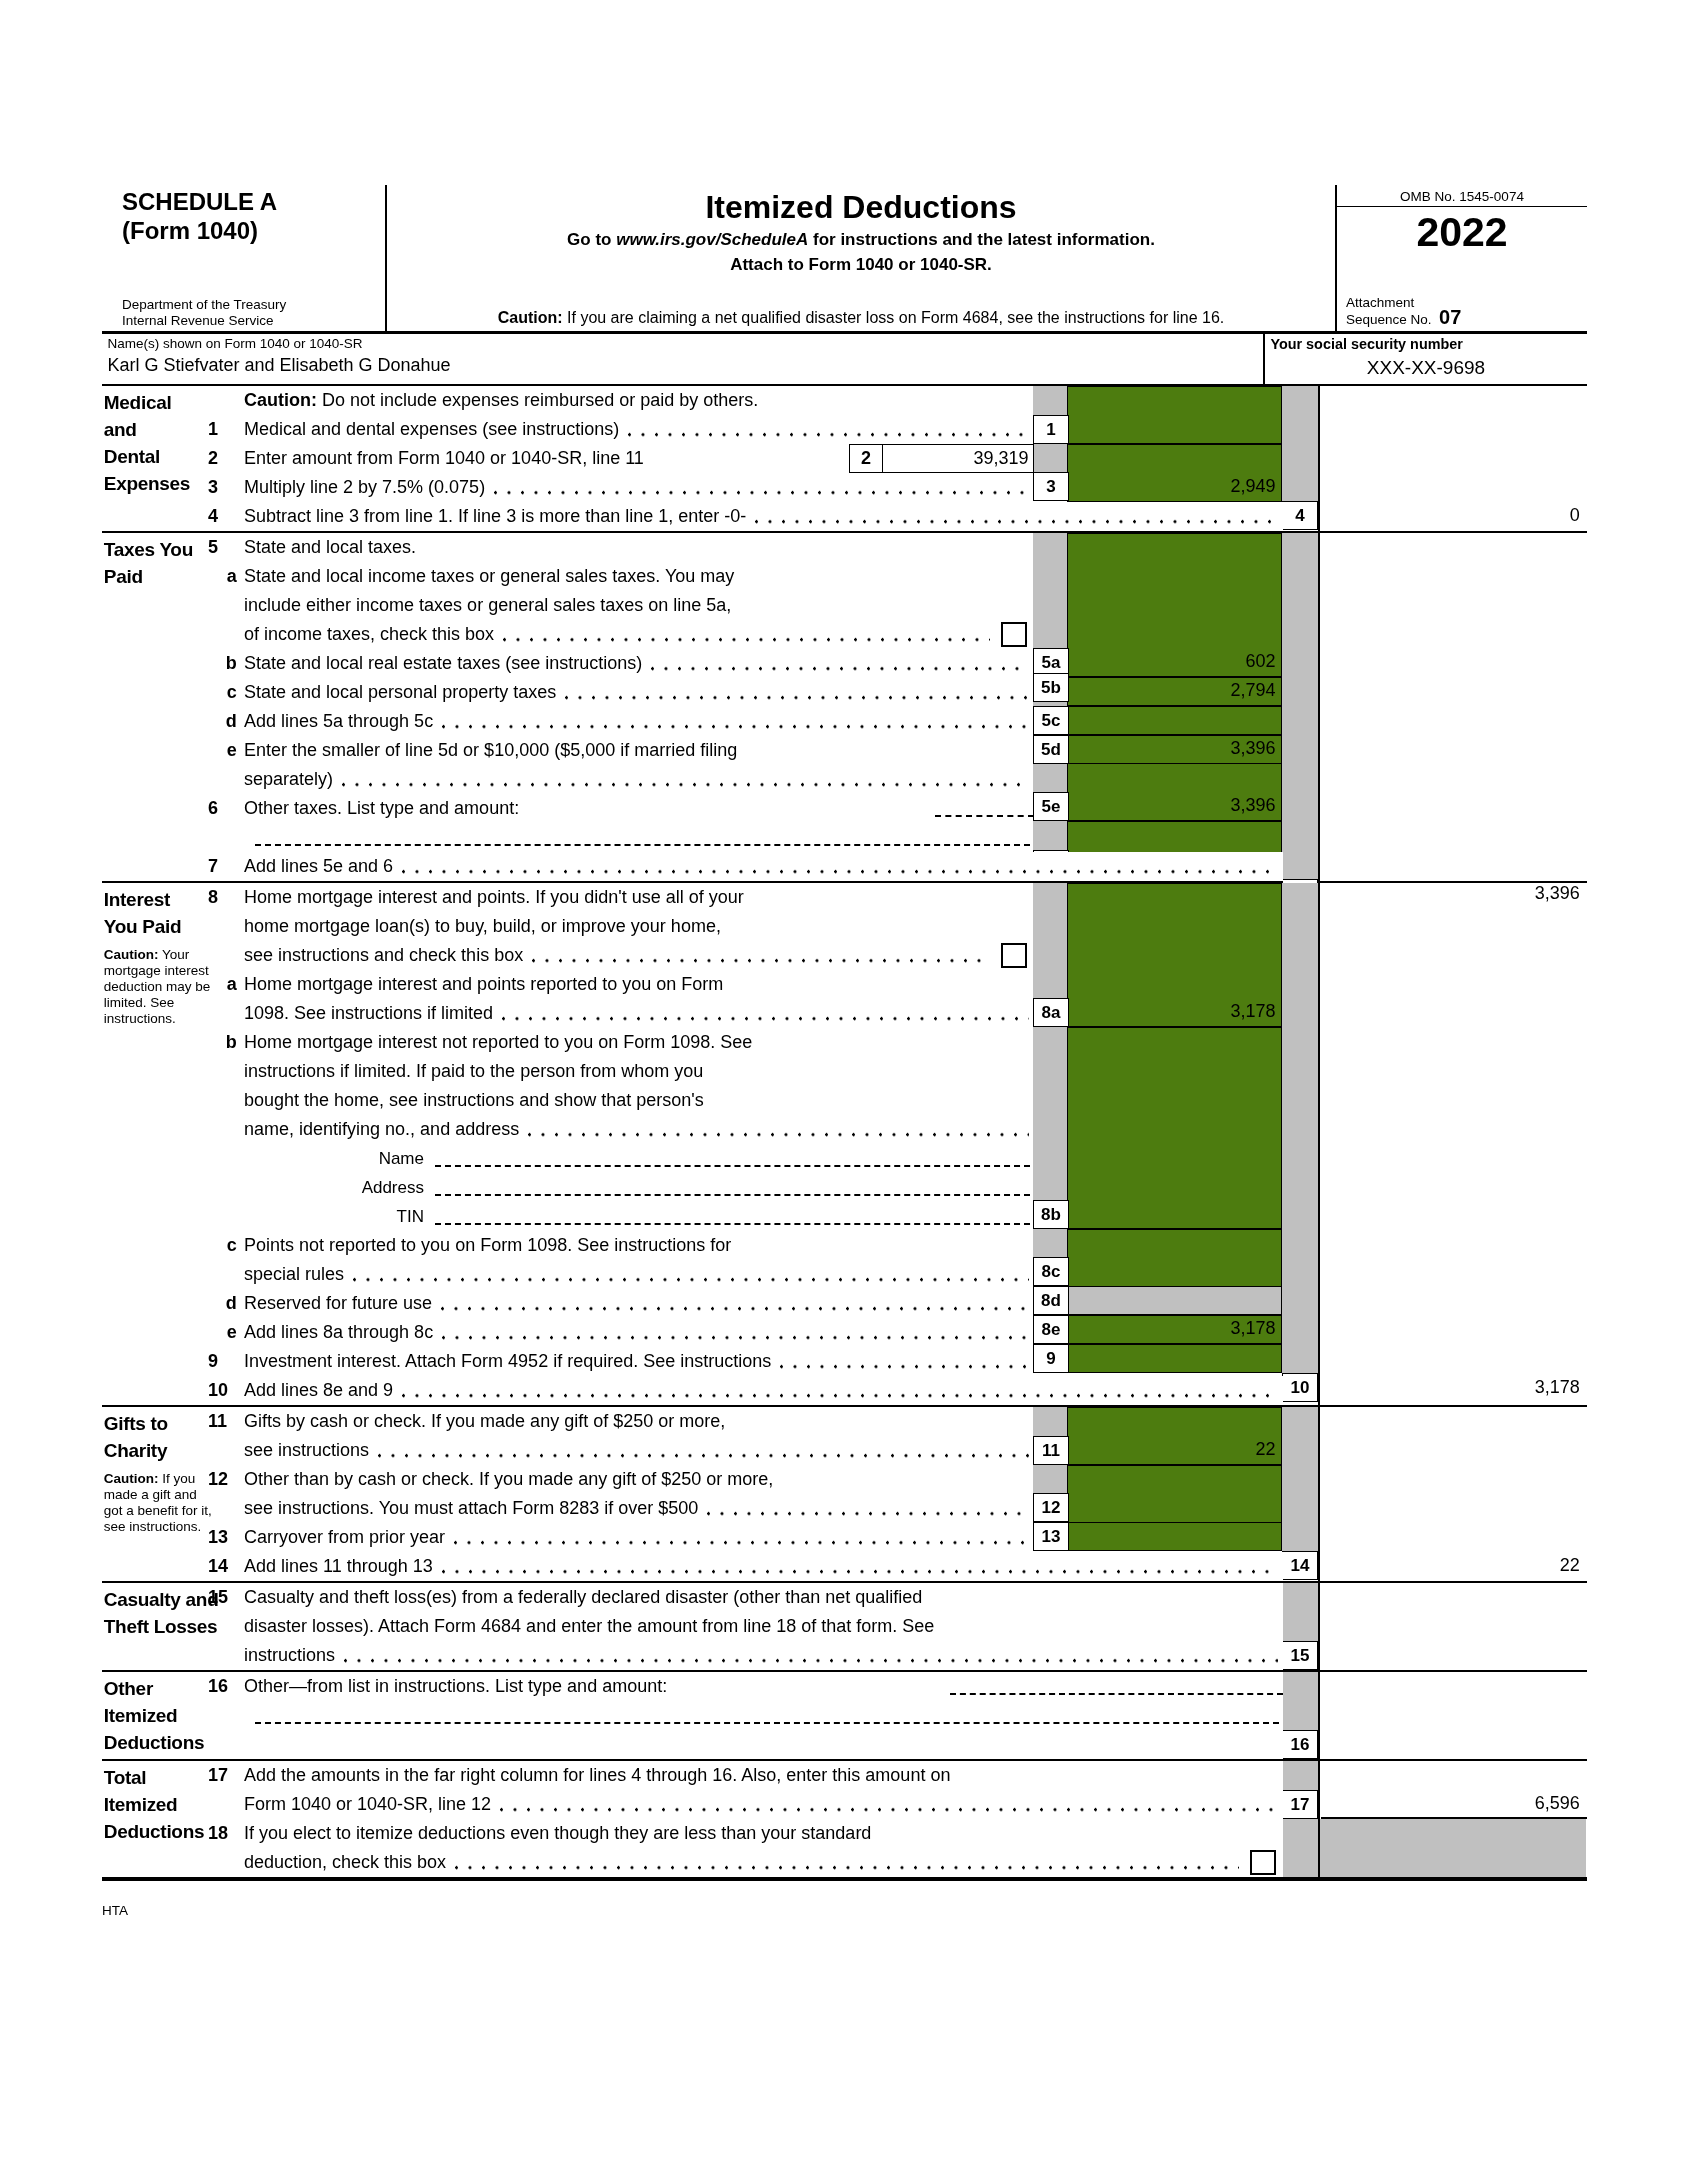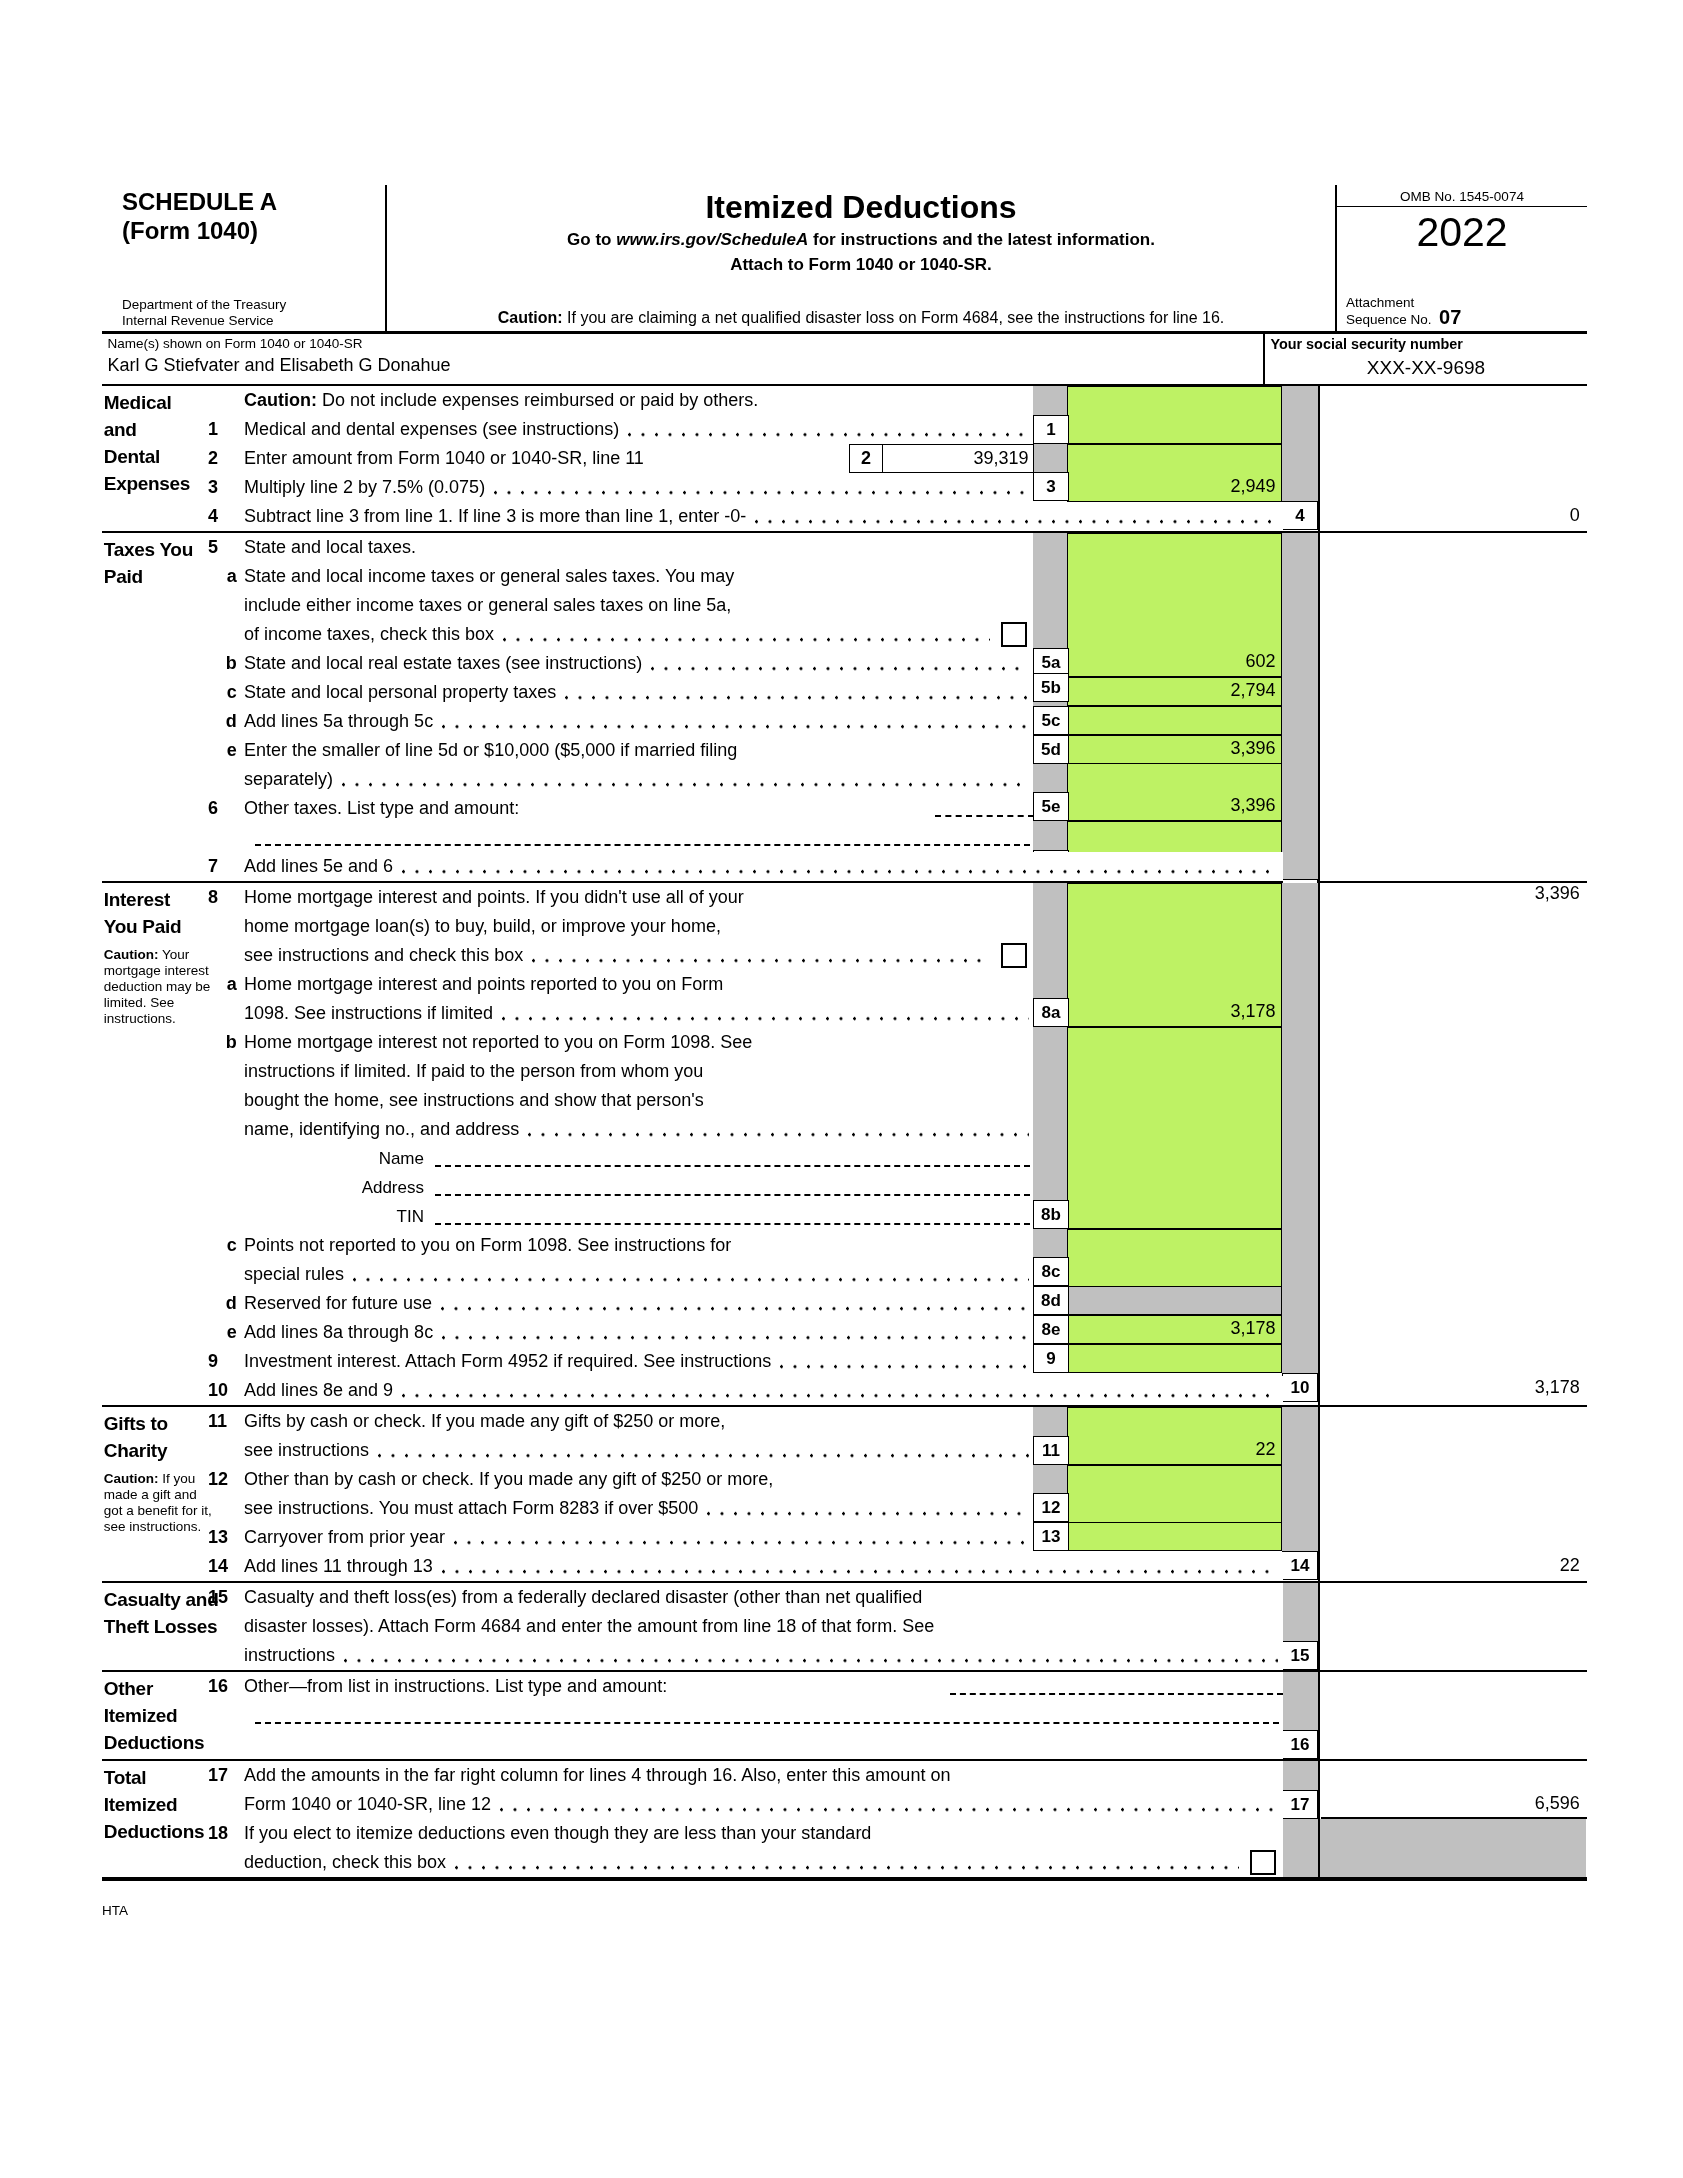--- a/index.html
+++ b/index.html
@@ -15,21 +15,21 @@
   .dept { font-size:13.5px; line-height:16px; }
   .hdr-mid { flex:1; text-align:center; display:flex; flex-direction:column; padding:1.8px 9px; box-sizing:border-box; }
   .big-title { font-size:32px; font-weight:700; line-height:36px; margin-top:1.8px; }
   .goto-line { font-size:17px; font-weight:700; margin-top:5.4px; }
   .goto-url { font-style:italic; }
   .attach-line { font-size:17px; font-weight:700; margin-top:5.4px; }
   .caution-line { font-size:16px; margin-top:auto; margin-bottom:1.8px; }
   .bold { font-weight:700; }
   .hdr-right { width:252px; box-sizing:border-box; border-left:2.7px solid #000; display:flex; flex-direction:column; }
   .omb { font-size:13.5px; text-align:center; padding:3.6px 0 2.7px 0; border-bottom:1.8px solid #000; }
-  .year { font-size:41px; font-weight:400; text-align:center; line-height:47px; margin-top:1.8px; }
+  .year { font-size:41px; font-weight:700; text-align:center; line-height:47px; margin-top:1.8px; }
   .att-block { font-size:13.5px; line-height:15.3px; padding-left:9px; margin-top:auto; margin-bottom:3.6px; }
   .seq-no { font-size:20px; font-weight:700; }
 
   
   .namerow { display:flex; height:52px; border-bottom:2.7px solid #000; box-sizing:border-box; }
   .nr-left { flex:1; padding:1.8px 5.4px; }
   .nr-label { font-size:13.5px; }
   .nr-value { font-size:18px; margin-top:4.5px; }
   .nr-right { width:324px; box-sizing:border-box; border-left:2.7px solid #000; padding:1.8px 5.4px; text-align:left; }
   .ssn-label { font-size:14.4px; font-weight:700; }
@@ -60,21 +60,21 @@
                display:flex; align-items:stretch; background:#fff; }
   .ib-num { width:32px; border-right:1.8px solid #000; font-weight:700; display:flex; align-items:center; justify-content:center; }
   .ib-val { flex:1; display:flex; align-items:center; justify-content:flex-end; padding-right:4.5px; }
 
   
   .rcols { position:absolute; top:0; right:0; width:554px; height:100%; z-index:1; }
   .g4 { position:absolute; left:0; width:36px; background:#c0c0c0; }
   .g6 { position:absolute; left:249px; width:36px; background:#c0c0c0; }
   .gblock { position:absolute; left:249px; width:304px; background:#c0c0c0; }
   .vline { position:absolute; left:285px; top:0; bottom:0; border-left:2.7px solid #000; }
-  .ac { position:absolute; left:34px; width:215px; background:#bef264; border:1.8px solid #000; box-sizing:border-box;
+  .ac { position:absolute; left:34px; width:215px; background:#4d7c0f; border:1.8px solid #000; box-sizing:border-box;
         display:flex; align-items:flex-end; justify-content:flex-end; padding:0 5.4px 3.6px 0; font-size:18px; }
   .ac.gray { background:#c0c0c0; }
   .nb { position:absolute; left:0; width:36px; height:29px; background:#fff; border:1.8px solid #000; box-sizing:border-box;
         font-weight:700; font-size:17px; display:flex; align-items:center; justify-content:center; z-index:4; }
   .nb2 { position:absolute; left:249px; width:36px; height:29px; background:#fff; border:1.8px solid #000; box-sizing:border-box;
          font-weight:700; font-size:17px; display:flex; align-items:center; justify-content:center; z-index:4; }
   .av2 { position:absolute; left:288px; width:266px; height:29px; display:flex; align-items:center; justify-content:flex-end;
          padding-right:7.2px; box-sizing:border-box; font-size:18px; z-index:4; }
   .av2.bline { border-bottom:2.7px solid #000; }
 

